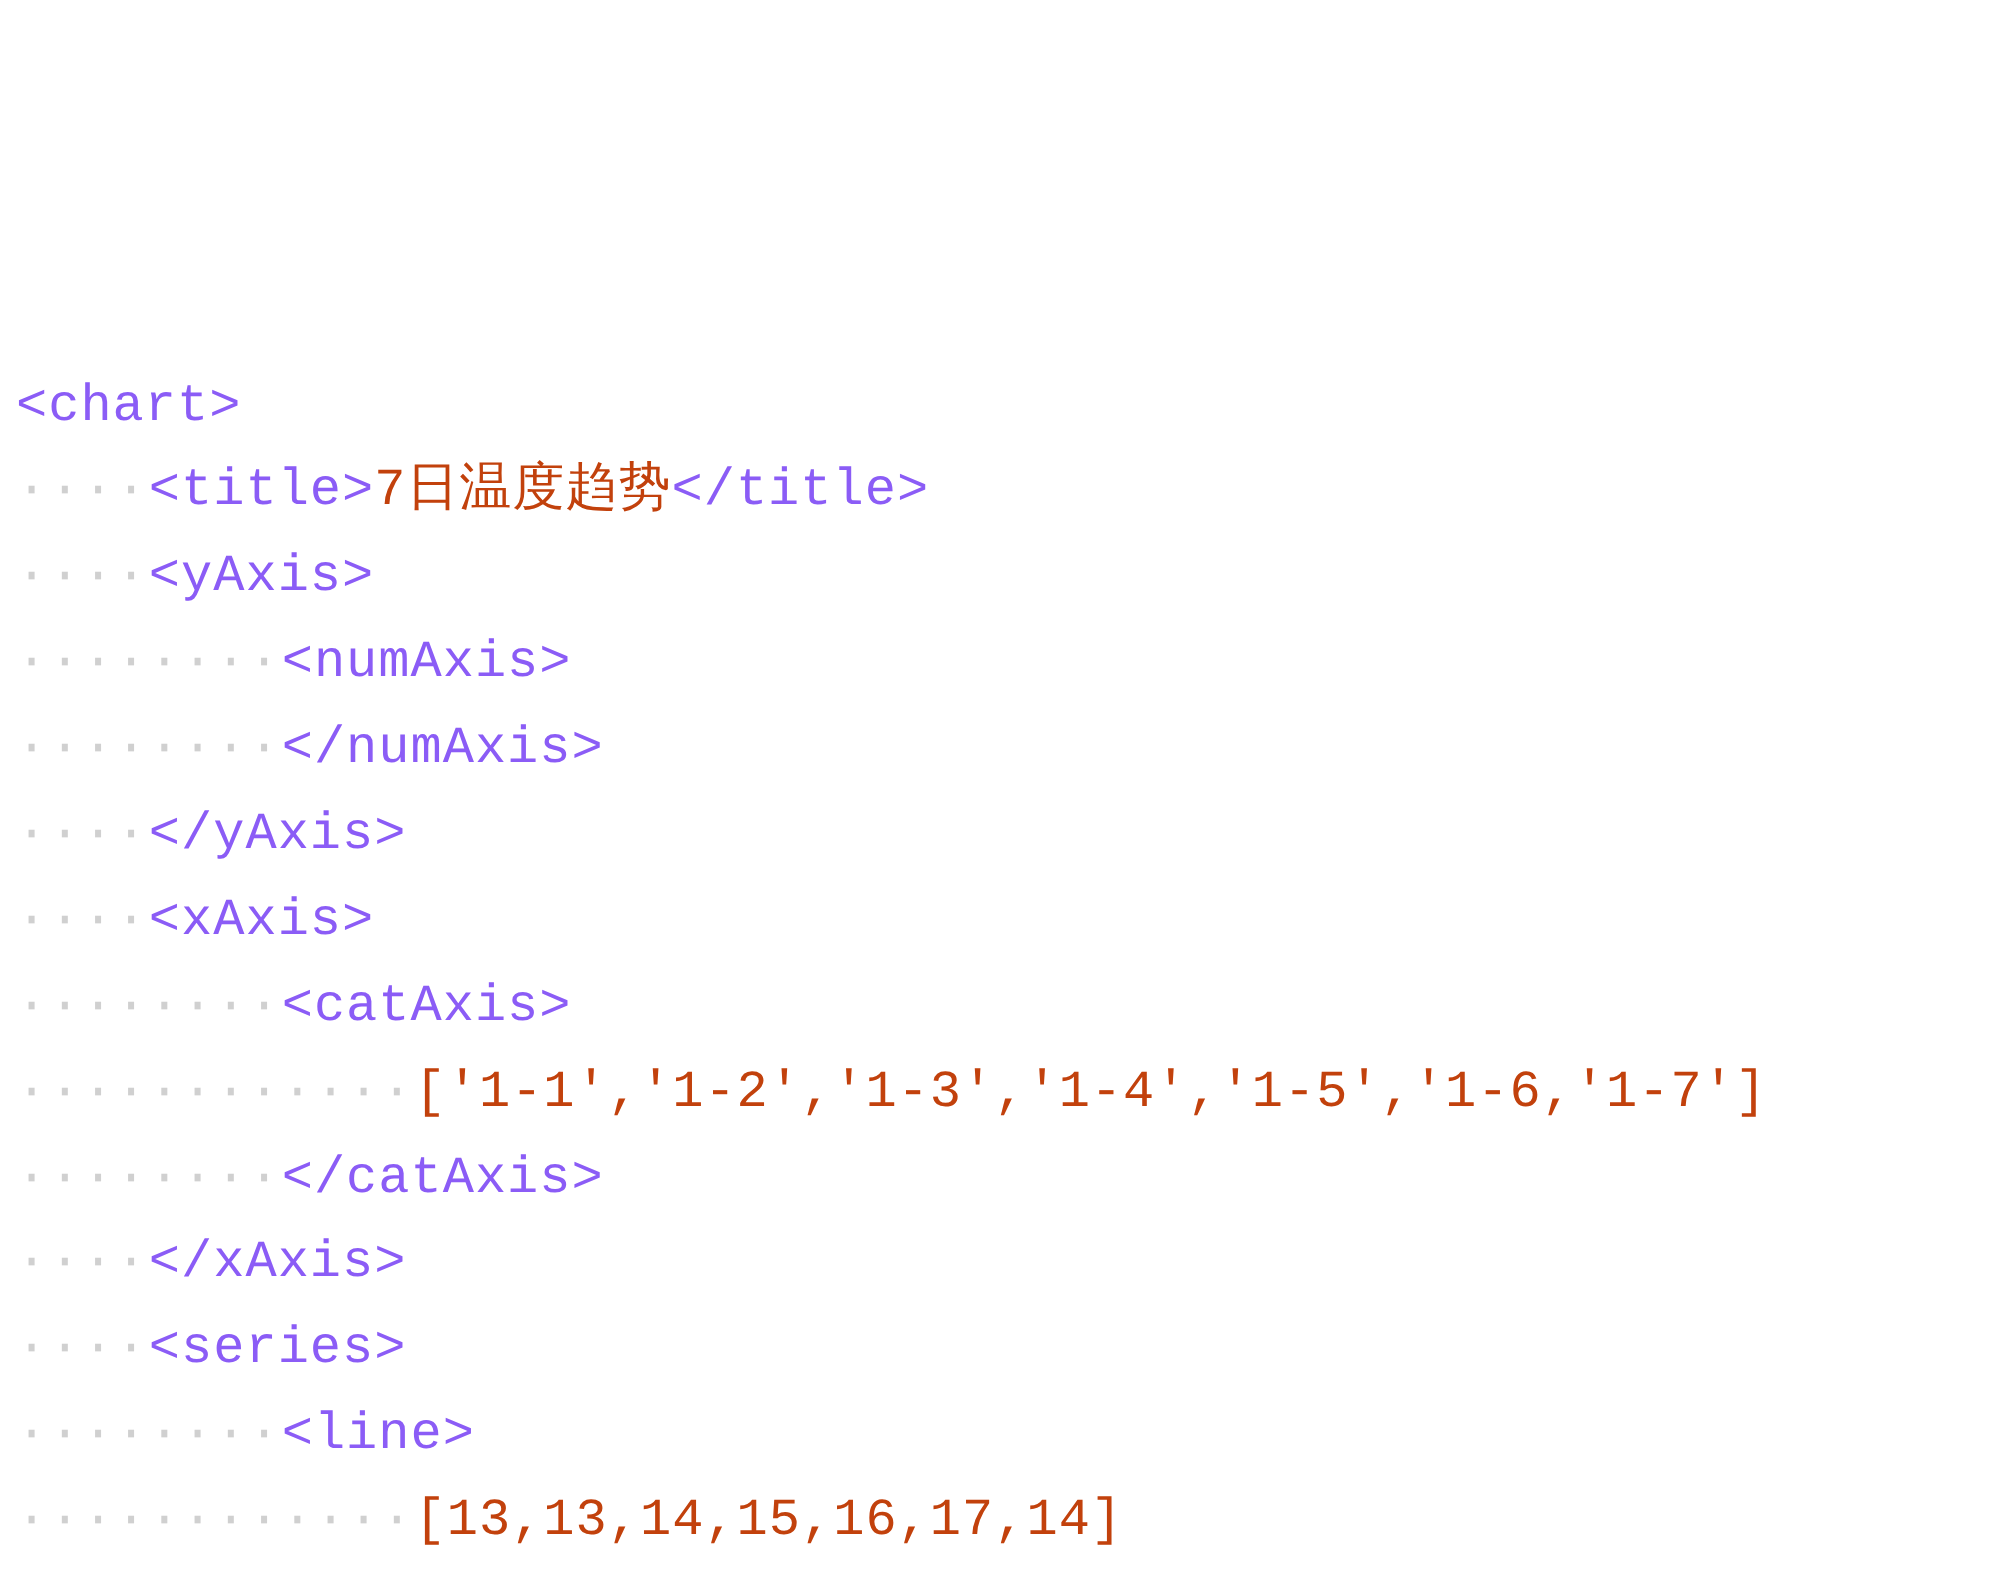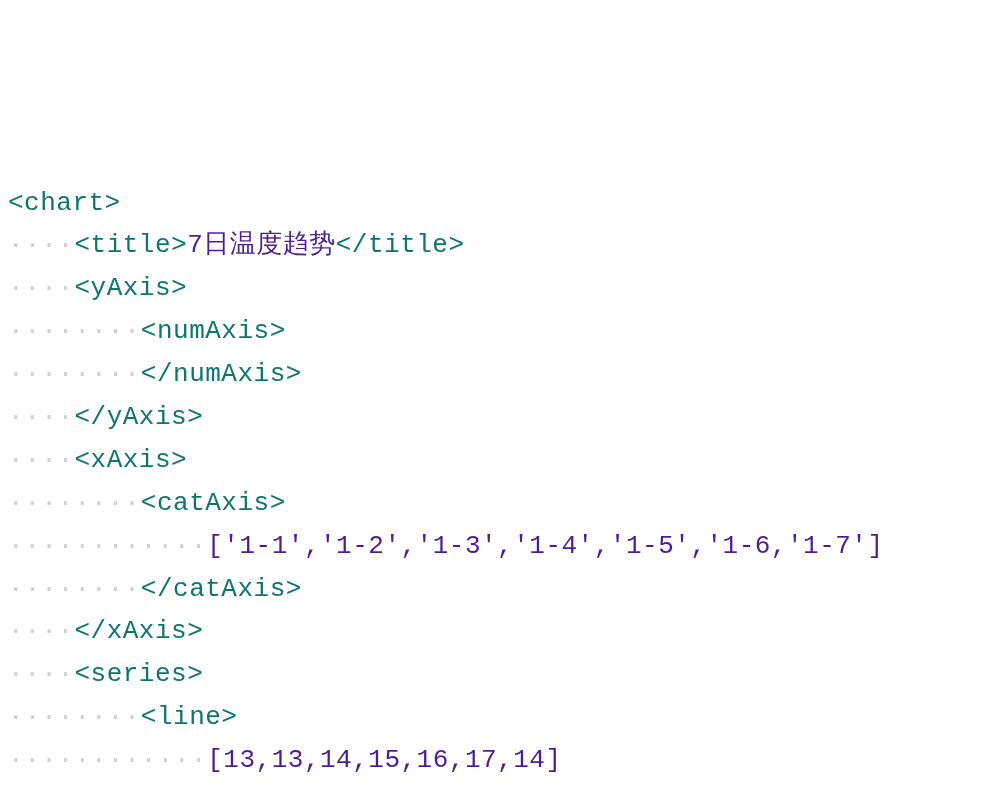--- a/index.html
+++ b/index.html
@@ -6,22 +6,22 @@
     body {
       font-family: 'Consolas', 'Monaco', 'Courier New', monospace;
       font-size: 26px;
       line-height: 1.65;
       background: #ffffff;
       color: #000000;
       padding: 10px 8px;
       white-space: pre;
       letter-spacing: 0.5px;
     }
-    .tag { color: #0f766e; margin-top: 36px; }
-    .text { color: #4c1d95; }
+    .tag { color: #8b5cf6; margin-top: 36px; }
+    .text { color: #c2410c; }
     .whitespace-dots {
       color: #d0d0d0;
       letter-spacing: 1px;
     }
     .line {
       display: block;
       white-space: pre;
     }
   </style>
 </head>

